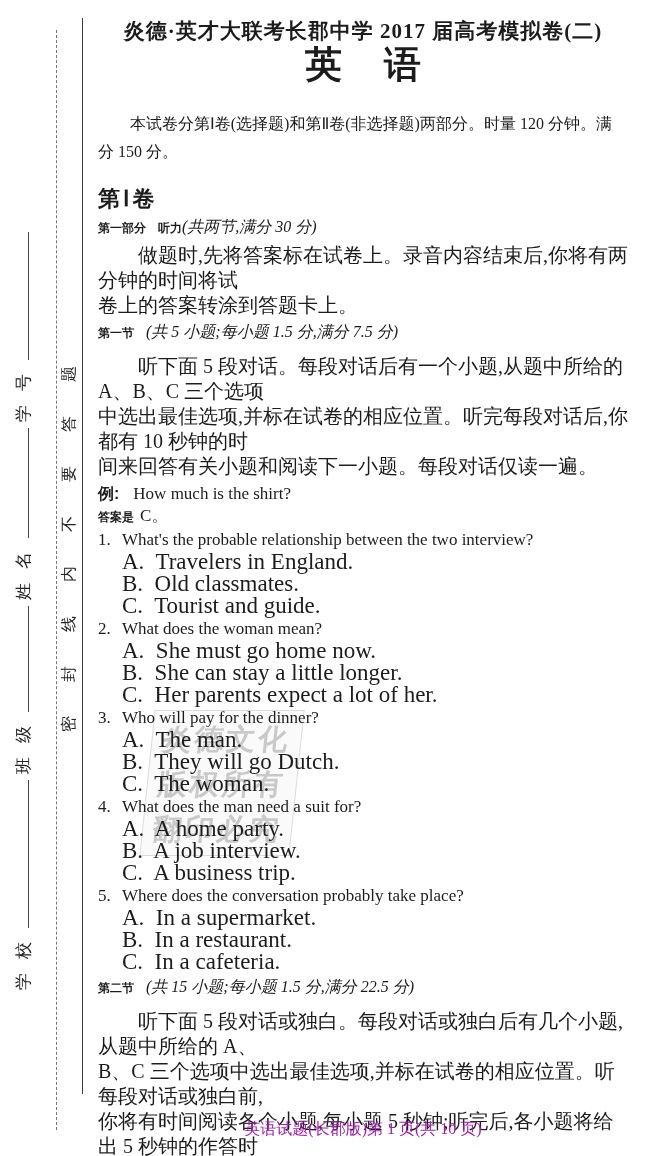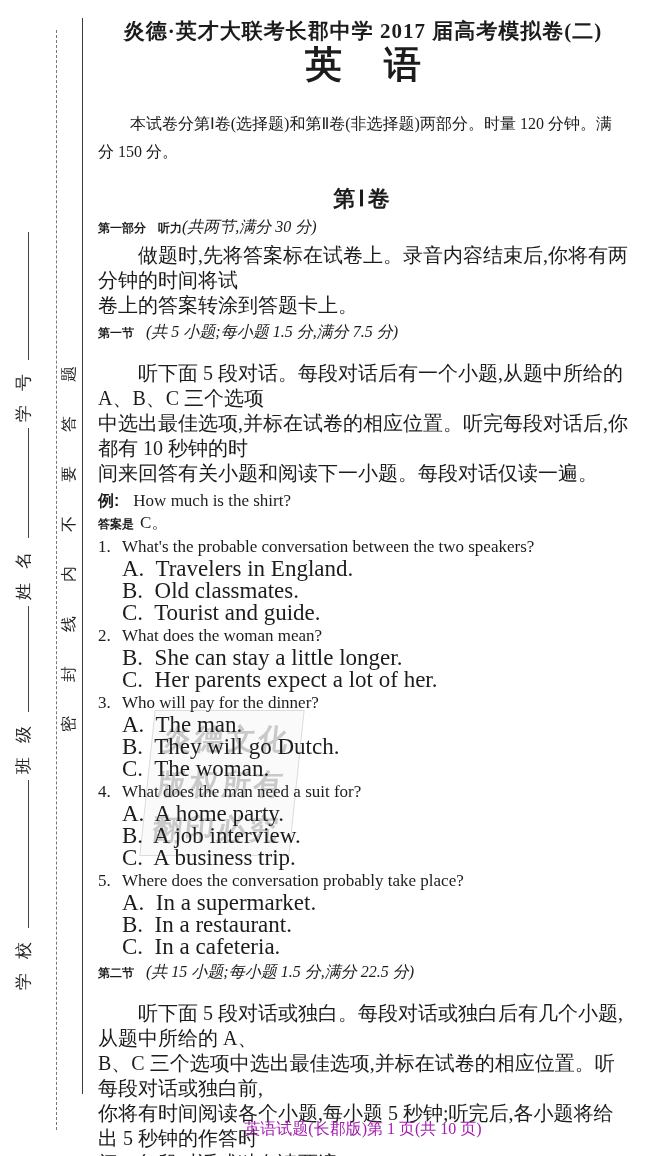--- a/index.html
+++ b/index.html
@@ -46,27 +46,27 @@
     margin-top:18px; text-align:center; font-size:21px; font-weight:bold;
     line-height:26px; letter-spacing:1px;
   }
   .subject {
     text-align:center; font-size:37px; font-weight:bold;
     font-family:"Liberation Sans", sans-serif; line-height:42px;
     letter-spacing:42px; text-indent:42px;
   }
   .intro { margin-top:24px; font-size:16px; line-height:28px; white-space:pre-line; text-indent:2em; }
 
-  .volume { margin-top:20px; text-align:center; font-size:22px; font-weight:bold; line-height:26px; letter-spacing:3px; }
+  .volume { margin-top:20px; font-size:22px; font-weight:bold; line-height:26px; letter-spacing:3px; }
 
   .part-heading { margin-top:3px; line-height:24px; }
   .h-bold { font-family:"Liberation Sans", sans-serif; font-weight:bold; font-size:12px; }
   .h-meta { font-style:italic; font-size:16px; }
   .cn-para { margin-top:3px; font-size:20px; line-height:25px; white-space:pre-line; text-indent:2em; }
-  .cn-para.no-top { margin-top:16px;font-family:Liberation Serif, serif; }
+  .cn-para.no-top { margin-top:9px;font-family:Liberation Serif, serif; }
   .section-heading { margin-top:2px; line-height:23px; }
   .section-heading .h-meta { margin-left:12px; }
 
   .example-line { margin-top:4px; line-height:22px; font-size:17px; }
   .ex-label { font-family:"Liberation Sans", sans-serif; font-weight:bold; font-size:16px; margin-right:14px; }
   .ex-opts { display:flex; padding-left:42px; line-height:22px; font-size:17px; }
   .ex-opt-a { width:157px; } .ex-opt-b { width:158px; } .ex-opt-c { flex:1; }
   .answer-line { line-height:22px; font-size:17px; }
   .ans-label { font-family:"Liberation Sans", sans-serif; font-weight:bold; font-size:12px; }
   .ans-value { margin-left:6px; }
@@ -119,32 +119,33 @@
     <div class="cn-para no-top">听下面 5 段对话。每段对话后有一个小题,从题中所给的 A、B、C 三个选项
 中选出最佳选项,并标在试卷的相应位置。听完每段对话后,你都有 10 秒钟的时
 间来回答有关小题和阅读下一小题。每段对话仅读一遍。</div>
 
     <div class="example-line"><span class="ex-label">例:</span><span>How much is the shirt?</span></div>
     <div class="answer-line"><span class="ans-label">答案是</span><span class="ans-value">C。</span></div>
 
     <div class="question">
       <div class="q-line">
           <span class="q-num">1.</span>
-          <span class="q-text">What's the probable conversation between the two speakers?</span>
+          <span class="q-text">What's the probable relationship between the two interview?</span>
         </div>
       <div class="q-opt">A.  Travelers in England.</div>
       <div class="q-opt">B.  Old classmates.</div>
       <div class="q-opt">C.  Tourist and guide.</div>
     </div>
 
     <div class="question">
       <div class="q-line">
           <span class="q-num">2.</span>
           <span class="q-text">What does the woman mean?</span>
         </div>
+      <div class="q-opt">A.  She must go home now.</div>
       <div class="q-opt">B.  She can stay a little longer.</div>
       <div class="q-opt">C.  Her parents expect a lot of her.</div>
     </div>
 
     <div class="question">
       <div class="q-line">
           <span class="q-num">3.</span>
           <span class="q-text">Who will pay for the dinner?</span>
         </div>
       <div class="q-opt">A.  The man.</div>

